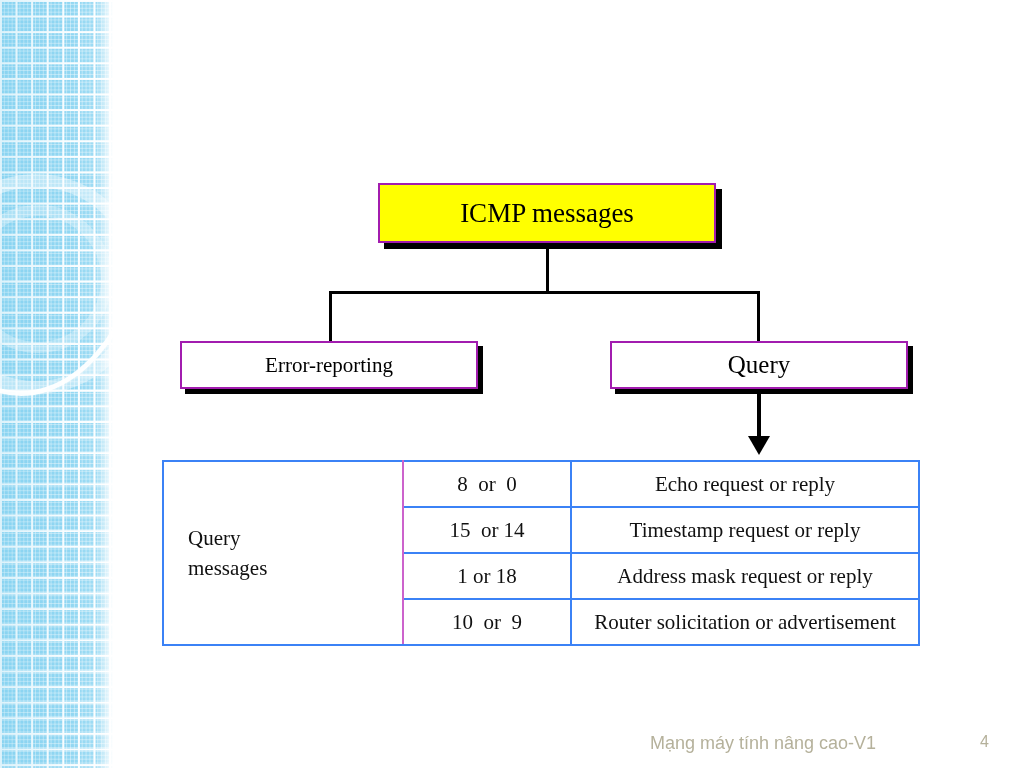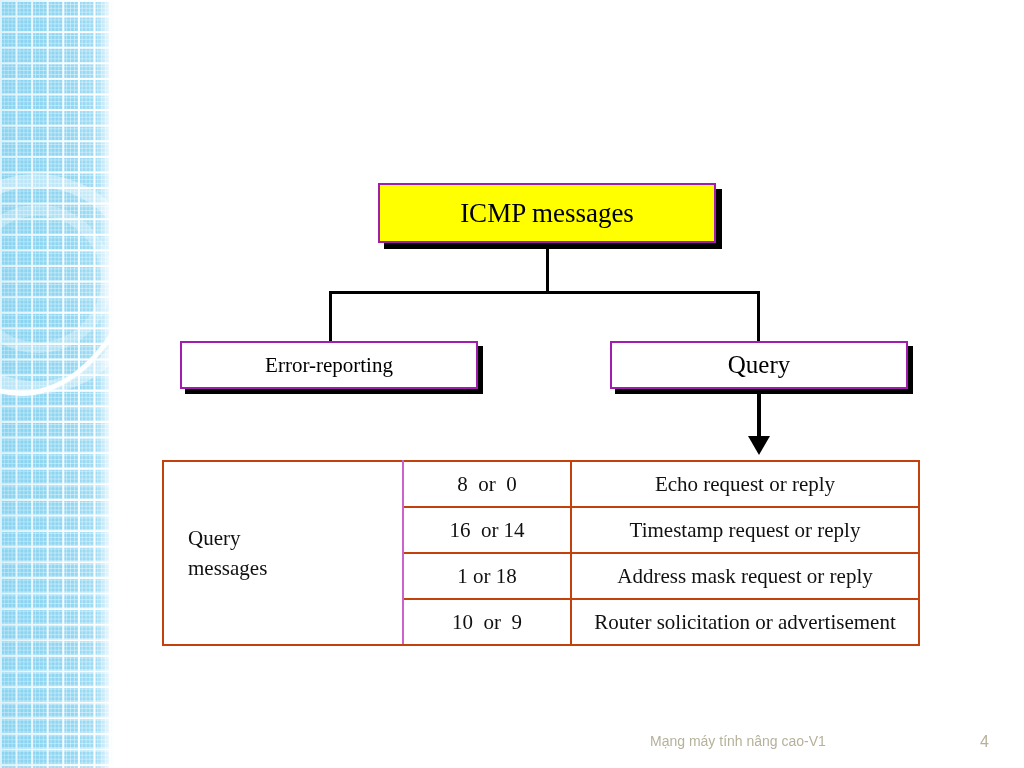--- a/index.html
+++ b/index.html
@@ -181,21 +181,21 @@
     top: 460px;
     width: 758px;
     border-collapse: collapse;
     table-layout: fixed;
     font-family: "Liberation Serif", serif;
     font-size: 21px;
     color: #111111;
     background: #ffffff;
   }
   .qtable td {
-    border: 2px solid #c2410c;
+    border: 2px solid #3b82f6;
     padding: 0 14px;
     height: 44px;
     vertical-align: middle;
   }
   .qtable td.label-cell {
     width: 200px;
     border-right: 2px solid #cc63cc;
     padding-left: 24px;
     line-height: 1.45;
   }
@@ -204,21 +204,21 @@
     text-align: center;
     white-space: pre;
   }
   .qtable td.desc-cell { text-align: center; }
 
   
   .footer-text {
     position: absolute;
     left: 650px;
     top: 733px;
-    font-size: 14px;
+    font-size: 18px;
     color: #b5b19b;
     font-family: "Liberation Sans", sans-serif;
   }
   .page-number {
     position: absolute;
     left: 980px;
     top: 733px;
     font-size: 16px;
     color: #b5b19b;
     font-family: "Liberation Sans", sans-serif;
@@ -267,21 +267,21 @@
     <tbody>
       <tr>
         <td class="label-cell" rowspan="4">
           <div>Query</div>
           <div>messages</div>
         </td>
         <td class="code-cell">8  or  0</td>
         <td class="desc-cell">Echo request or reply</td>
       </tr>
       <tr>
-        <td class="code-cell">16  or 14</td>
+        <td class="code-cell">15  or 14</td>
         <td class="desc-cell">Timestamp request or reply</td>
       </tr>
       <tr>
         <td class="code-cell">1 or 18</td>
         <td class="desc-cell">Address mask request or reply</td>
       </tr>
       <tr>
         <td class="code-cell">10  or  9</td>
         <td class="desc-cell">Router solicitation or advertisement</td>
       </tr>

